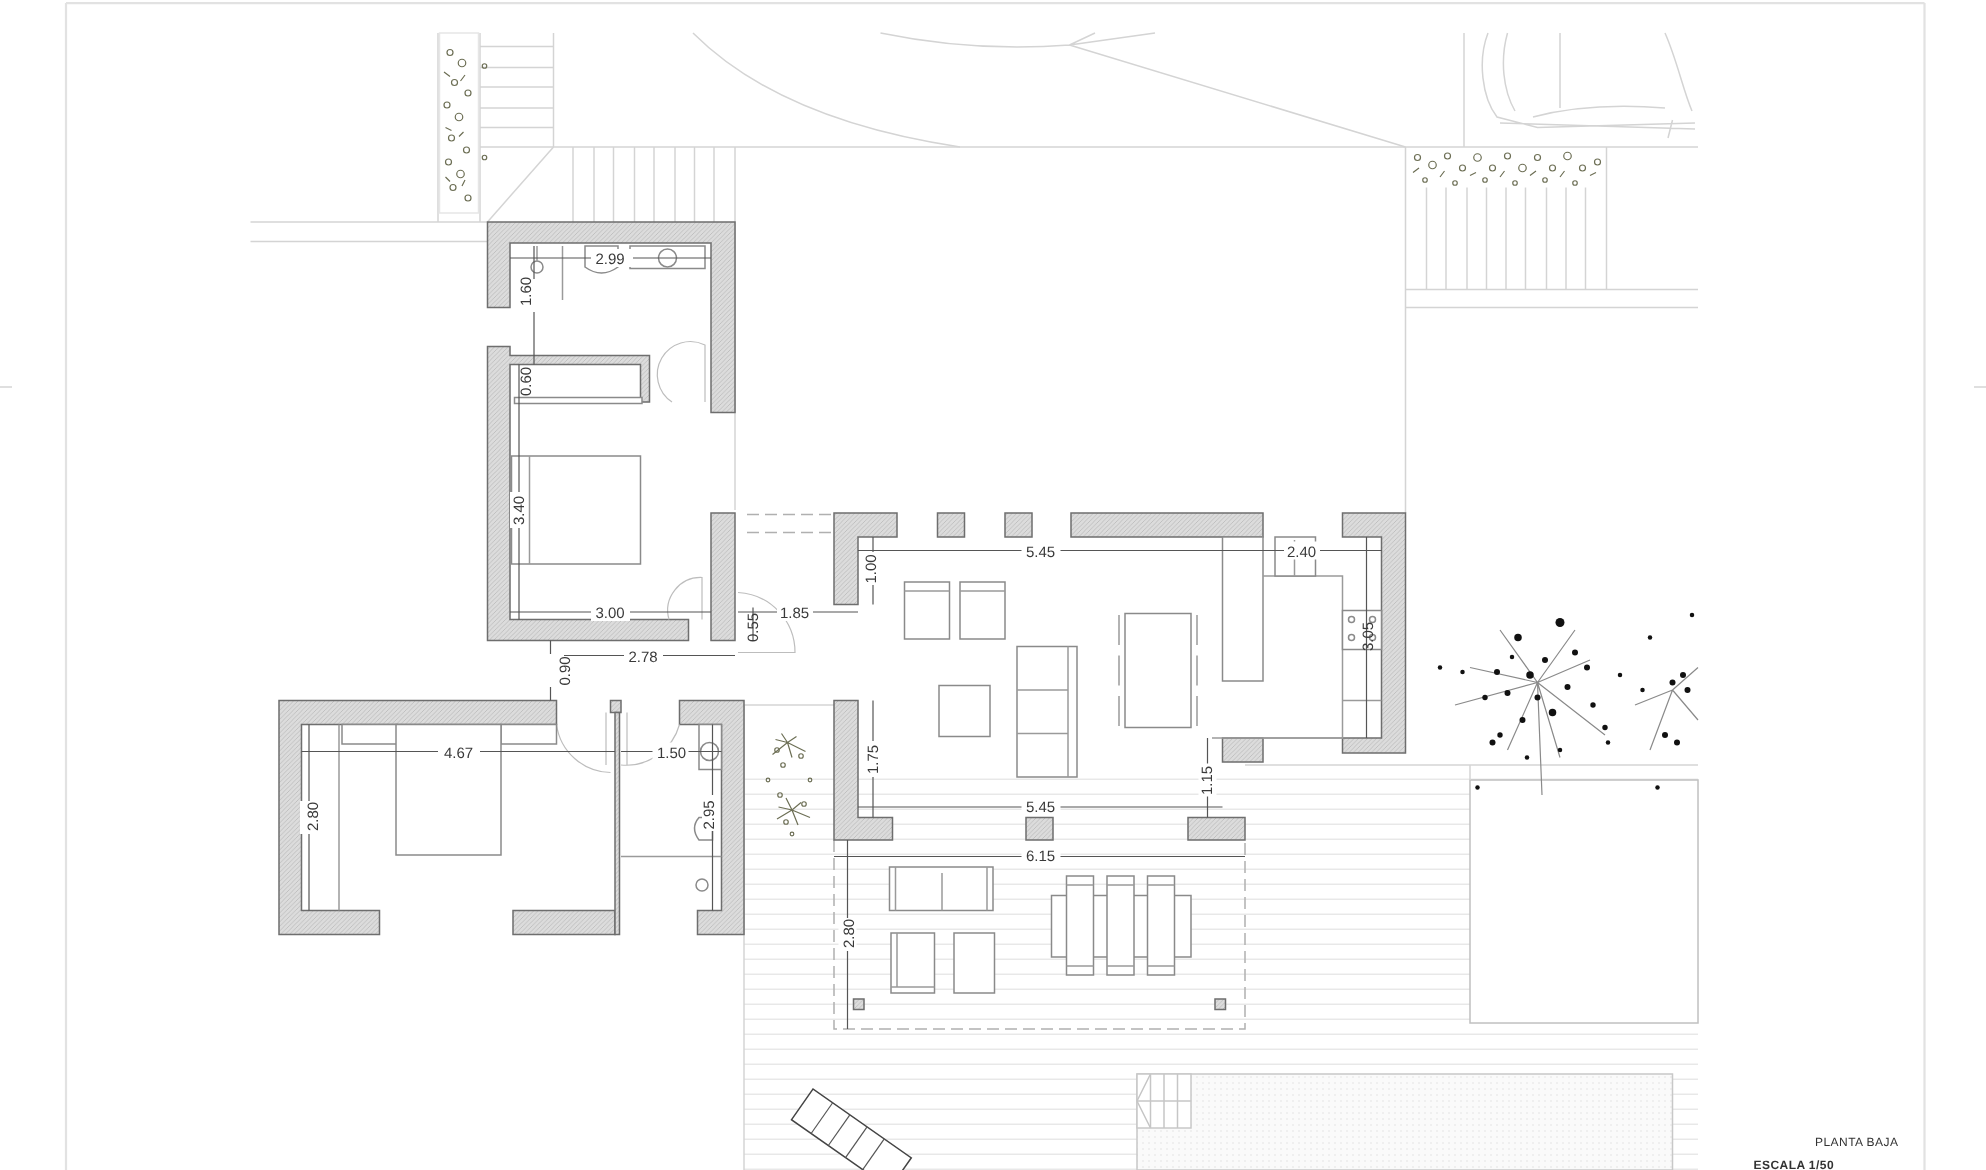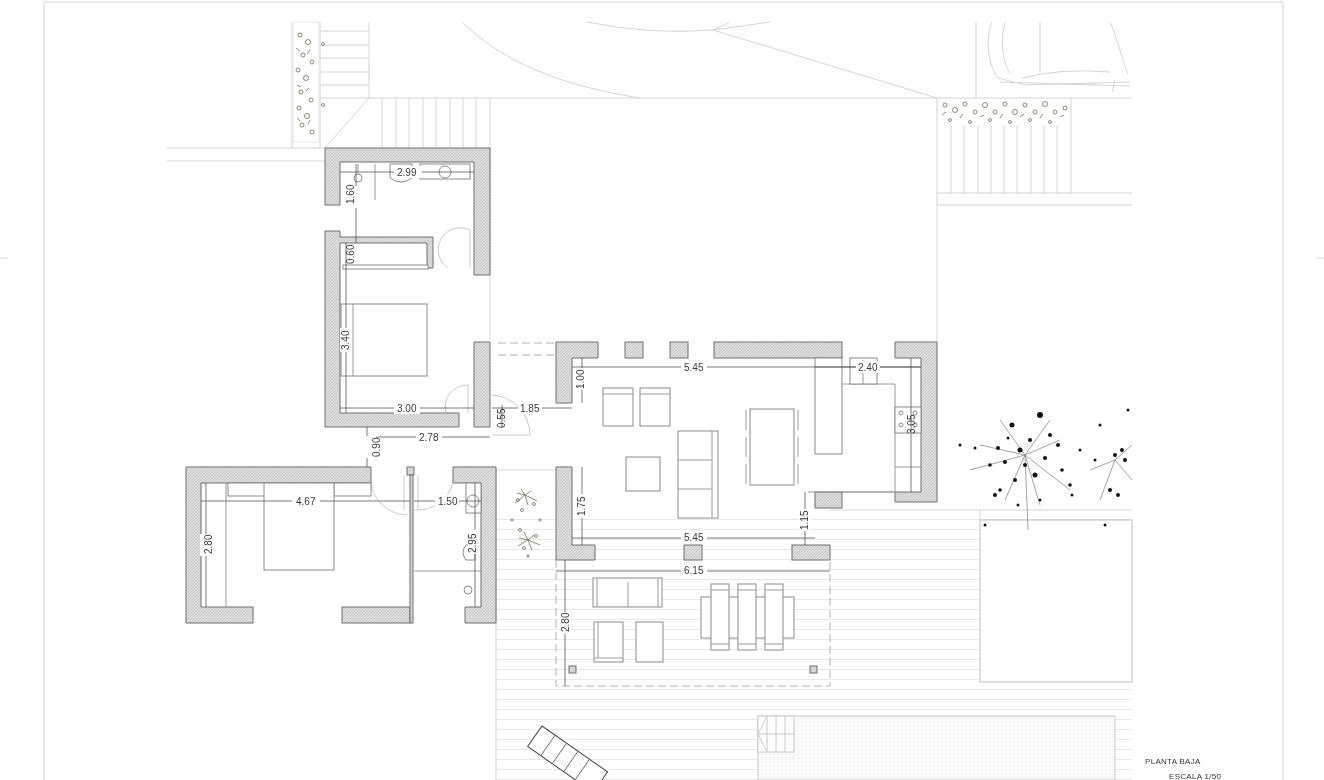--- a/index.html
+++ b/index.html
@@ -414,14 +414,14 @@
     <text class="dim-text" x="684" y="541">5.45</text>
     <rect x="799" y="509" width="12" height="22" fill="#fff"></rect>
     <text class="dim-text" transform="translate(808,530) rotate(-90)">1.15</text>
     <rect x="681" y="565" width="26" height="12" fill="#fff"></rect>
     <text class="dim-text" x="684" y="574">6.15</text>
     <rect x="559" y="612" width="12" height="22" fill="#fff"></rect>
     <text class="dim-text" transform="translate(569,632) rotate(-90)">2.80</text>
   </g>
 </svg>
 
-<div class="label" style="left:1145px; top:757px;">PLANTA BAJA</div>
-<div class="label" style="left:1169px; top:772px;">ESCALA 1/50</div>
+<div class="label" style="left:1210px; top:757px;">PLANTA BAJA</div>
+<div class="label" style="left:1169px; top:772px;font-weight:bold;">ESCALA 1/50</div>
 
 </body></html>

